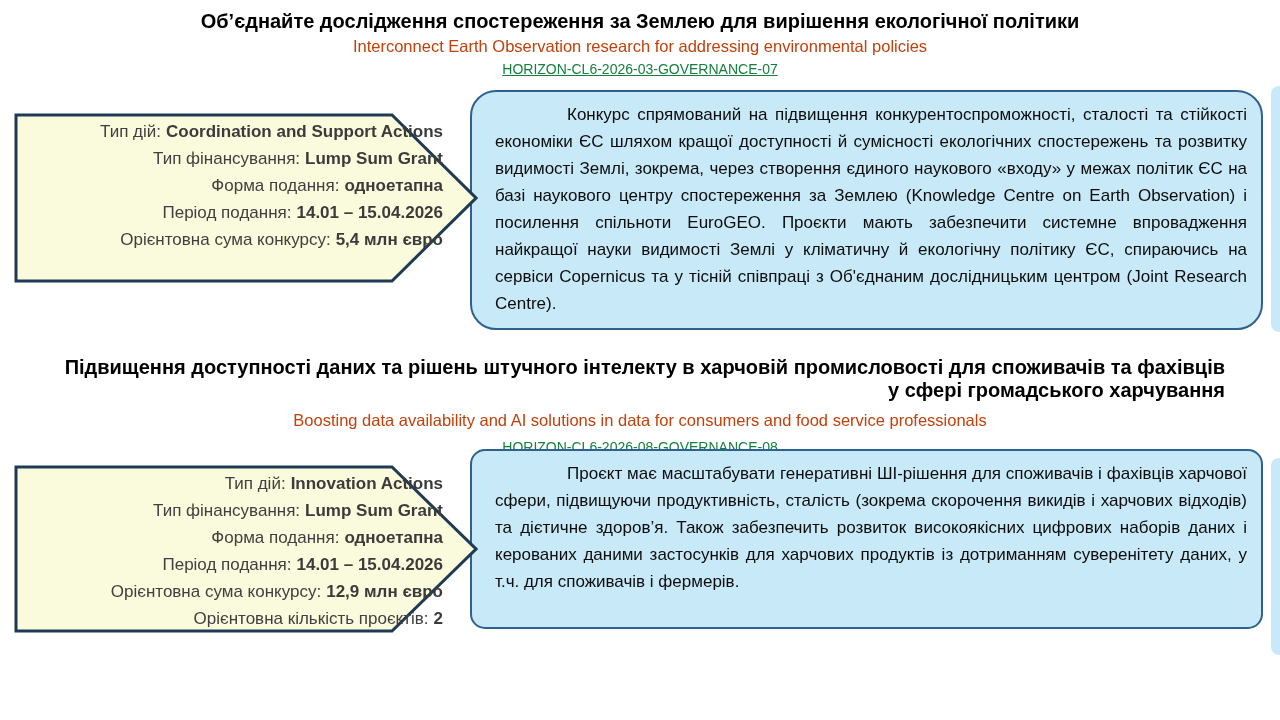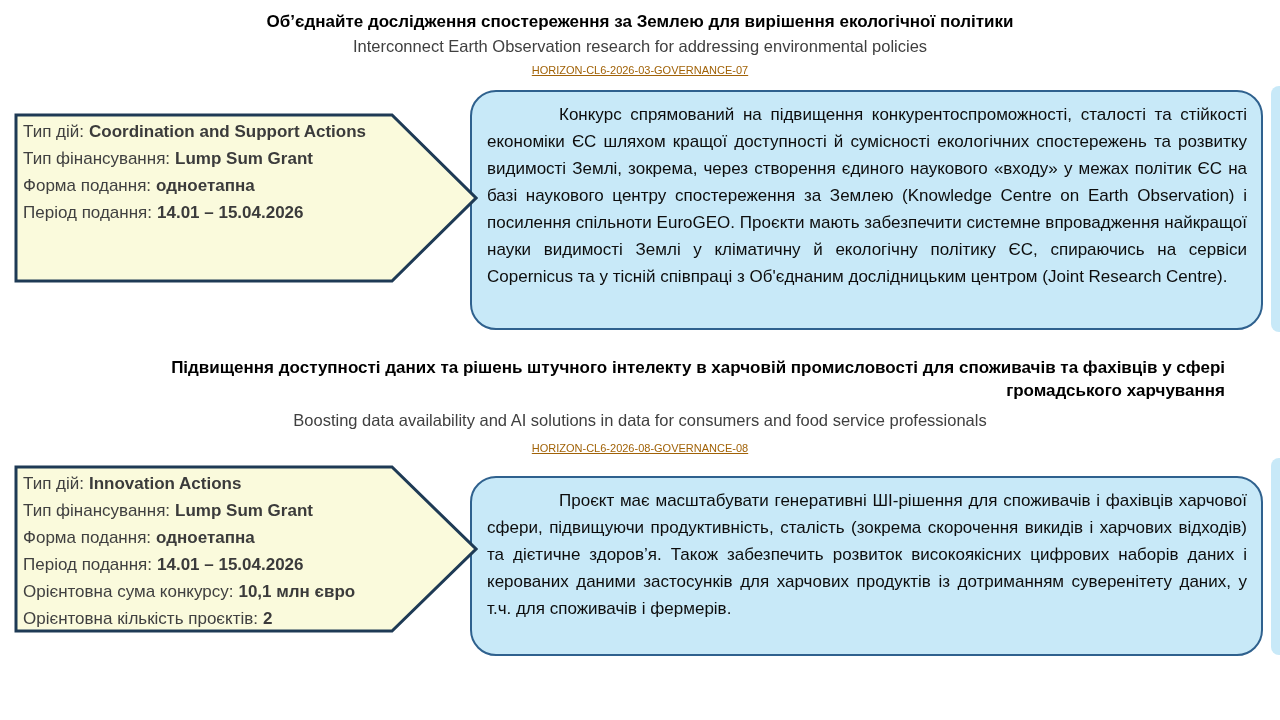--- a/index.html
+++ b/index.html
@@ -2,58 +2,58 @@
 <html><head>
 <meta charset="utf-8">
 <style>
   html,body{margin:0;padding:0;background:#ffffff;}
   .slide{
     position:relative;width:1280px;height:720px;overflow:hidden;background:#ffffff;
     font-family:"Liberation Sans","DejaVu Sans",sans-serif;
   }
   .abs{position:absolute;}
   .title{
-    left:0;width:1280px;text-align:center;font-weight:bold;font-size:17px;
+    left:0;width:1280px;text-align:center;font-weight:bold;font-size:20px;
     line-height:23px;color:#000000;
   }
   .title.wrap2{left:55px;width:1170px;text-align:right;}
   .subtitle{
-    left:0;width:1280px;text-align:center;font-size:16.5px;color:#404040;line-height:22px;
+    left:0;width:1280px;text-align:center;font-size:16.5px;color:#c2410c;line-height:22px;
   }
   .linkrow{left:0;width:1280px;text-align:center;line-height:21px;}
   .call-link{
-    font-size:11px;color:#a16207;text-decoration:underline;cursor:pointer;
+    font-size:14px;color:#15803d;text-decoration:underline;cursor:pointer;
   }
   
   .pentagon{left:14px;width:464px;z-index:3;}
   .pentagon svg{position:absolute;left:0;top:0;display:block;}
   .pentagon polygon{stroke:#1e3a55;stroke-width:3;stroke-linejoin:miter;}
   .details{position:absolute;left:9px;top:5px;width:420px;}
-  .drow{font-size:17px;line-height:27px;white-space:nowrap;}
+  .drow{font-size:17px;line-height:27px;white-space:nowrap;text-align:right;}
   .dlabel{color:#404040;}
   .dvalue{color:#3b3b3b;font-weight:bold;margin-left:5px;}
   
   .bluebox{
     left:470px;width:793px;background:#c8e9f8;border:2px solid #2f618e;
-    border-radius:26px;box-sizing:border-box;z-index:1;
+    border-radius:26px;box-sizing:border-box;z-index:1;padding-left:8px;
   }
   .bluebox p{
     margin:0;padding:9px 14px 0 15px;font-size:17px;line-height:27px;color:#0d0d0d;
     text-align:justify;text-indent:72px;
   }
   
   .strip{right:0;width:9px;background:#c8e9f8;border-radius:8px 0 0 8px;z-index:0;}
   
   .t1{top:10px;}  .e1{top:35px;}  .l1{top:58px;}
   .p1{top:113px;height:170px;}
   .b1{top:90px;height:240px;}
   .s1{top:86px;height:246px;}
   .t2{top:356px;} .e2{top:409px;} .l2{top:436px;}
   .p2{top:465px;height:168px;}
-  .b2{top:476px;height:180px;}
+  .b2{top:449px;height:180px;border-radius:15px;}
   .s2{top:458px;height:197px;}
 </style>
 </head>
 <body>
 
 <div class="slide">
 
   <div class="abs title t1">Об’єднайте дослідження спостереження за Землею для вирішення екологічної політики</div>
   <div class="abs subtitle e1">Interconnect Earth Observation research for addressing environmental policies</div>
   <div class="abs linkrow l1">
@@ -69,20 +69,23 @@
         <span class="dlabel">Тип дій:</span><span class="dvalue">Coordination and Support Actions</span>
       </div>
       <div class="drow">
         <span class="dlabel">Тип фінансування:</span><span class="dvalue">Lump Sum Grant</span>
       </div>
       <div class="drow">
         <span class="dlabel">Форма подання:</span><span class="dvalue">одноетапна</span>
       </div>
       <div class="drow">
         <span class="dlabel">Період подання:</span><span class="dvalue">14.01 – 15.04.2026</span>
+      </div>
+      <div class="drow">
+        <span class="dlabel">Орієнтовна сума конкурсу:</span><span class="dvalue">5,4 млн євро</span>
       </div>
     </div>
   </div>
 
   <div class="abs bluebox b1">
     <p>Конкурс спрямований на підвищення конкурентоспроможності, сталості та стійкості економіки ЄС шляхом кращої доступності й сумісності екологічних спостережень та розвитку видимості Землі, зокрема, через створення єдиного наукового «входу» у межах політик ЄС на базі наукового центру спостереження за Землею (Knowledge Centre on Earth Observation) і посилення спільноти EuroGEO. Проєкти мають забезпечити системне впровадження найкращої науки видимості Землі у кліматичну й екологічну політику ЄС, спираючись на сервіси Copernicus та у тісній співпраці з Об'єднаним дослідницьким центром (Joint Research Centre).</p>
   </div>
 
   <div class="abs title wrap2 t2">Підвищення доступності даних та рішень штучного інтелекту в харчовій промисловості для споживачів та фахівців у сфері громадського харчування</div>
   <div class="abs subtitle e2">Boosting data availability and AI solutions in data for consumers and food service professionals</div>
@@ -101,21 +104,21 @@
       <div class="drow">
         <span class="dlabel">Тип фінансування:</span><span class="dvalue">Lump Sum Grant</span>
       </div>
       <div class="drow">
         <span class="dlabel">Форма подання:</span><span class="dvalue">одноетапна</span>
       </div>
       <div class="drow">
         <span class="dlabel">Період подання:</span><span class="dvalue">14.01 – 15.04.2026</span>
       </div>
       <div class="drow">
-        <span class="dlabel">Орієнтовна сума конкурсу:</span><span class="dvalue">10,1 млн євро</span>
+        <span class="dlabel">Орієнтовна сума конкурсу:</span><span class="dvalue">12,9 млн євро</span>
       </div>
       <div class="drow">
         <span class="dlabel">Орієнтовна кількість проєктів:</span><span class="dvalue">2</span>
       </div>
     </div>
   </div>
 
   <div class="abs bluebox b2">
     <p>Проєкт має масштабувати генеративні ШІ-рішення для споживачів і фахівців харчової сфери, підвищуючи продуктивність, сталість (зокрема скорочення викидів і харчових відходів) та дієтичне здоров’я. Також забезпечить розвиток високоякісних цифрових наборів даних і керованих даними застосунків для харчових продуктів із дотриманням суверенітету даних, у т.ч. для споживачів і фермерів.</p>
   </div>

